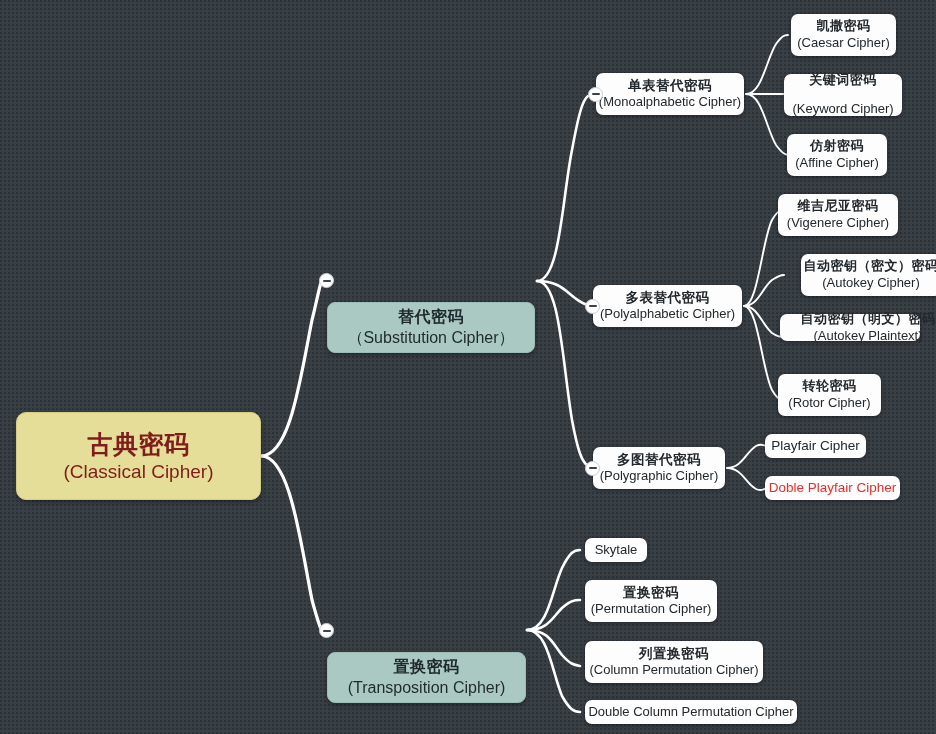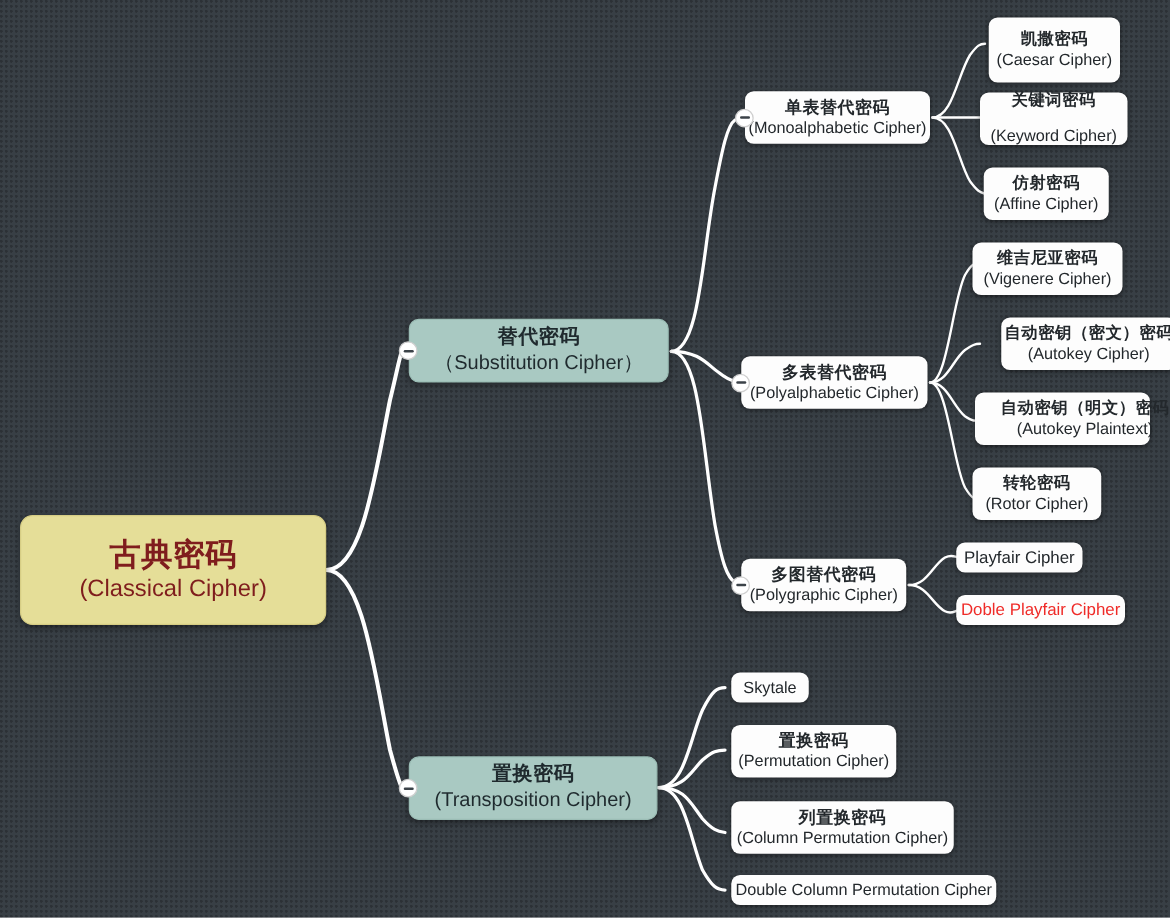--- a/index.html
+++ b/index.html
@@ -52,20 +52,21 @@
   }
   .node-root .ln-cn { font-size: 25px; }
   .node-root .ln-en { font-size: 19px; }
 
   
   .node-l1 {
     background: #a9c9c2;
     color: #1f2a2e;
     border: 1px solid #9bbdb5;
     box-shadow: 0 2px 5px rgba(0,0,0,0.35);
+    margin-top: 47px;
   }
   .node-l1 .ln-cn { font-size: 16px; }
   .node-l1 .ln-en { font-size: 16px; }
 
   
   .node-white {
     background: #fdfdfd;
     color: #23282c;
     border-radius: 7px;
     box-shadow: 0 1px 4px rgba(0,0,0,0.4);
@@ -141,21 +142,21 @@
       <div class="toggle" style="left: 319px; top: 273px;">
         <i></i>
       </div>
       <div class="node node-white node-l2" style="left: 596px; top: 73px; width: 148px; height: 42px;">
         <span class="ln-cn">单表替代密码</span>
         <span class="ln-en">(Monoalphabetic Cipher)</span>
       </div>
       <div class="toggle" style="left: 588px; top: 86.5px;">
         <i></i>
       </div>
-      <div class="node node-white node-l3" style="left: 791px; top: 14px; width: 105px; height: 52px;">
+      <div class="node node-white node-l3" style="left: 791px; top: 14px; width: 105px; height: 42px;">
         <span class="ln-cn">凯撒密码</span>
         <span class="ln-en">(Caesar Cipher)</span>
       </div>
       <div class="node node-white node-l3" style="left: 784px; top: 74px; width: 118px; height: 42px; gap: 12px;">
         <span class="ln-cn">关键词密码</span>
         <span class="ln-en">(Keyword Cipher)</span>
       </div>
       <div class="node node-white node-l3" style="left: 787px; top: 134px; width: 100px; height: 42px;">
         <span class="ln-cn">仿射密码</span>
         <span class="ln-en">(Affine Cipher)</span>
@@ -168,21 +169,21 @@
         <i></i>
       </div>
       <div class="node node-white node-l3" style="left: 778px; top: 194px; width: 120px; height: 42px;">
         <span class="ln-cn">维吉尼亚密码</span>
         <span class="ln-en">(Vigenere Cipher)</span>
       </div>
       <div class="node node-white node-l3" style="left: 781px; top: 254px; width: 140px; height: 42px; margin-left: 20px;">
         <span class="ln-cn">自动密钥（密文）密码</span>
         <span class="ln-en">(Autokey Cipher)</span>
       </div>
-      <div class="node node-white node-l3" style="left: 780px; top: 314px; width: 140px; height: 42px; padding-left: 36px;">
+      <div class="node node-white node-l3" style="left: 780px; top: 314px; width: 140px; height: 27px; padding-left: 36px;">
         <span class="ln-cn">自动密钥（明文）密码</span>
         <span class="ln-en">(Autokey Plaintext)</span>
       </div>
       <div class="node node-white node-l3" style="left: 778px; top: 374px; width: 103px; height: 42px;">
         <span class="ln-cn">转轮密码</span>
         <span class="ln-en">(Rotor Cipher)</span>
       </div>
       <div class="node node-white node-l2" style="left: 593px; top: 447px; width: 132px; height: 42px;">
         <span class="ln-cn">多图替代密码</span>
         <span class="ln-en">(Polygraphic Cipher)</span>

